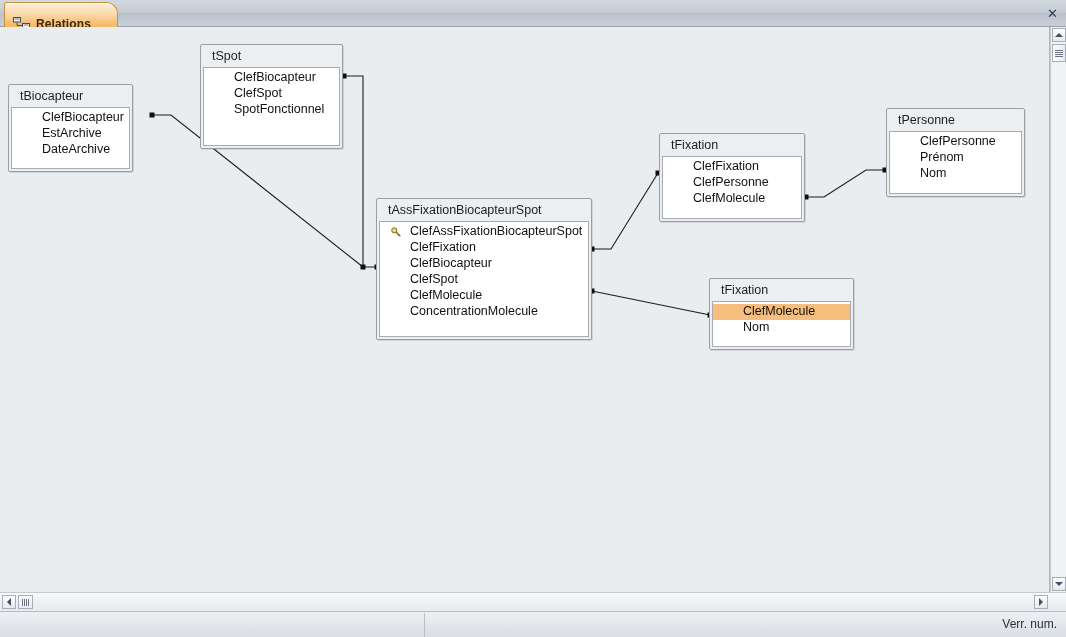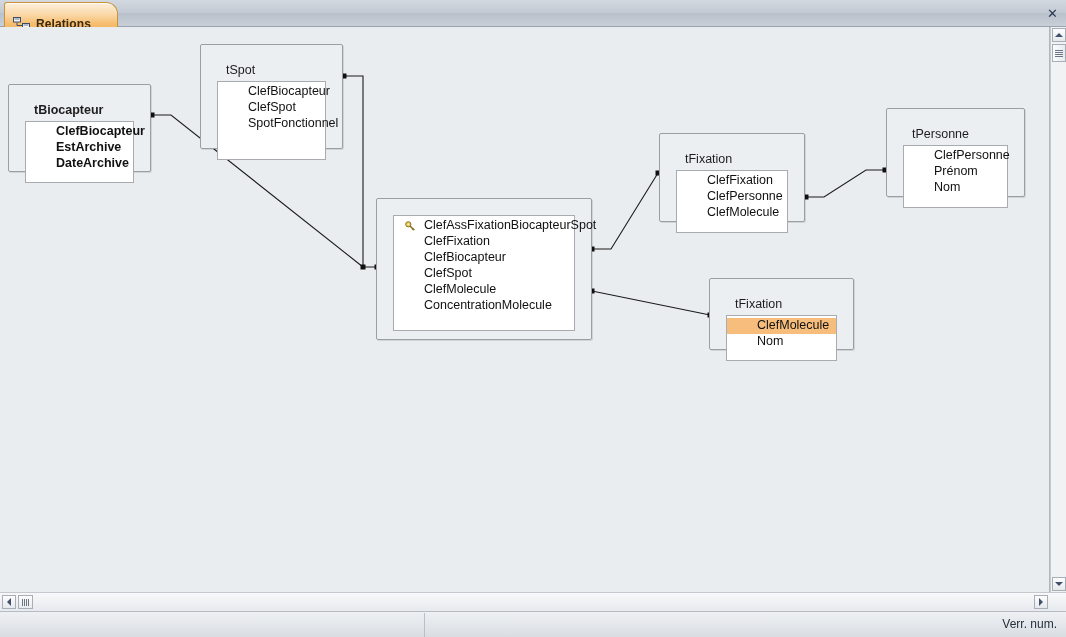--- a/index.html
+++ b/index.html
@@ -94,21 +94,21 @@
   .canvas-inner { position: absolute; inset: 0; }
 
   
   .tbl {
     position: absolute;
     background: #eceff2;
     border: 1px solid #9b9fa4;
     border-radius: 2px;
     box-sizing: border-box;
     box-shadow: 1px 1px 0 rgba(0,0,0,0.10);
-    padding: 16px;
+    padding: 2px;
   }
   .tbl-title {
     font-size: 12.5px;
     color: #1d1d1d;
     padding: 2px 0 4px 9px;
     line-height: 14px;
     white-space: nowrap;
     background: transparent;
   }
   .tbl-fields {
@@ -334,21 +334,21 @@
           <path d="M 592 222 L 611 222 L 658 146" stroke="#1b1b1b"></path>
           <rect x="589.5" y="219.5" width="5" height="5" class="endcap" fill="#1b1b1b"></rect>
           <rect x="655.5" y="143.5" width="5" height="5" class="endcap" fill="#1b1b1b"></rect>
           <path d="M 592 264 L 710 288" stroke="#1b1b1b"></path>
           <rect x="589.5" y="261.5" width="5" height="5" class="endcap" fill="#1b1b1b"></rect>
           <rect x="707.5" y="285.5" width="5" height="5" class="endcap" fill="#1b1b1b"></rect>
           <path d="M 806 170 L 824 170 L 866 143 L 885 143" stroke="#1b1b1b"></path>
           <rect x="803.5" y="167.5" width="5" height="5" class="endcap" fill="#1b1b1b"></rect>
           <rect x="882.5" y="140.5" width="5" height="5" class="endcap" fill="#1b1b1b"></rect>
         </svg>
-    <div class="tbl" style="left: 8px; top: 57px; width: 143px; height: 88px; font-weight: bold;">
+    <div class="tbl" style="left: 8px; top: 57px; width: 125px; height: 88px;">
           <div class="tbl-title">tBiocapteur</div>
           <div class="tbl-fields" style="height: 62px;">
             <div class="fld">
               <span class="keycell"></span>
               <span class="fname">ClefBiocapteur</span>
             </div>
             <div class="fld">
               <span class="keycell"></span>
               <span class="fname">EstArchive</span>
             </div>
@@ -369,20 +369,21 @@
               <span class="keycell"></span>
               <span class="fname">ClefSpot</span>
             </div>
             <div class="fld">
               <span class="keycell"></span>
               <span class="fname">SpotFonctionnel</span>
             </div>
           </div>
         </div>
         <div class="tbl" style="left: 376px; top: 171px; width: 216px; height: 142px;">
+          <div class="tbl-title">tAssFixationBiocapteurSpot</div>
           <div class="tbl-fields" style="height: 116px;">
             <div class="fld">
               <span class="keycell">
                 <svg class="keyicon" viewBox="0 0 11 11">
                   <circle cx="3.3" cy="3.3" r="2.6" fill="#e8c95c" stroke="#8a7220" stroke-width="1"></circle>
                   <circle cx="3.3" cy="3.3" r="0.9" fill="#fdf6d6"></circle>
                   <path d="M5.0 5.0 L9.3 9.3" stroke="#8a7220" stroke-width="1.6" fill="none"></path>
                   <path d="M7.2 8.4 L8.4 7.2" stroke="#8a7220" stroke-width="1.4" fill="none"></path>
                 </svg>
               </span>

